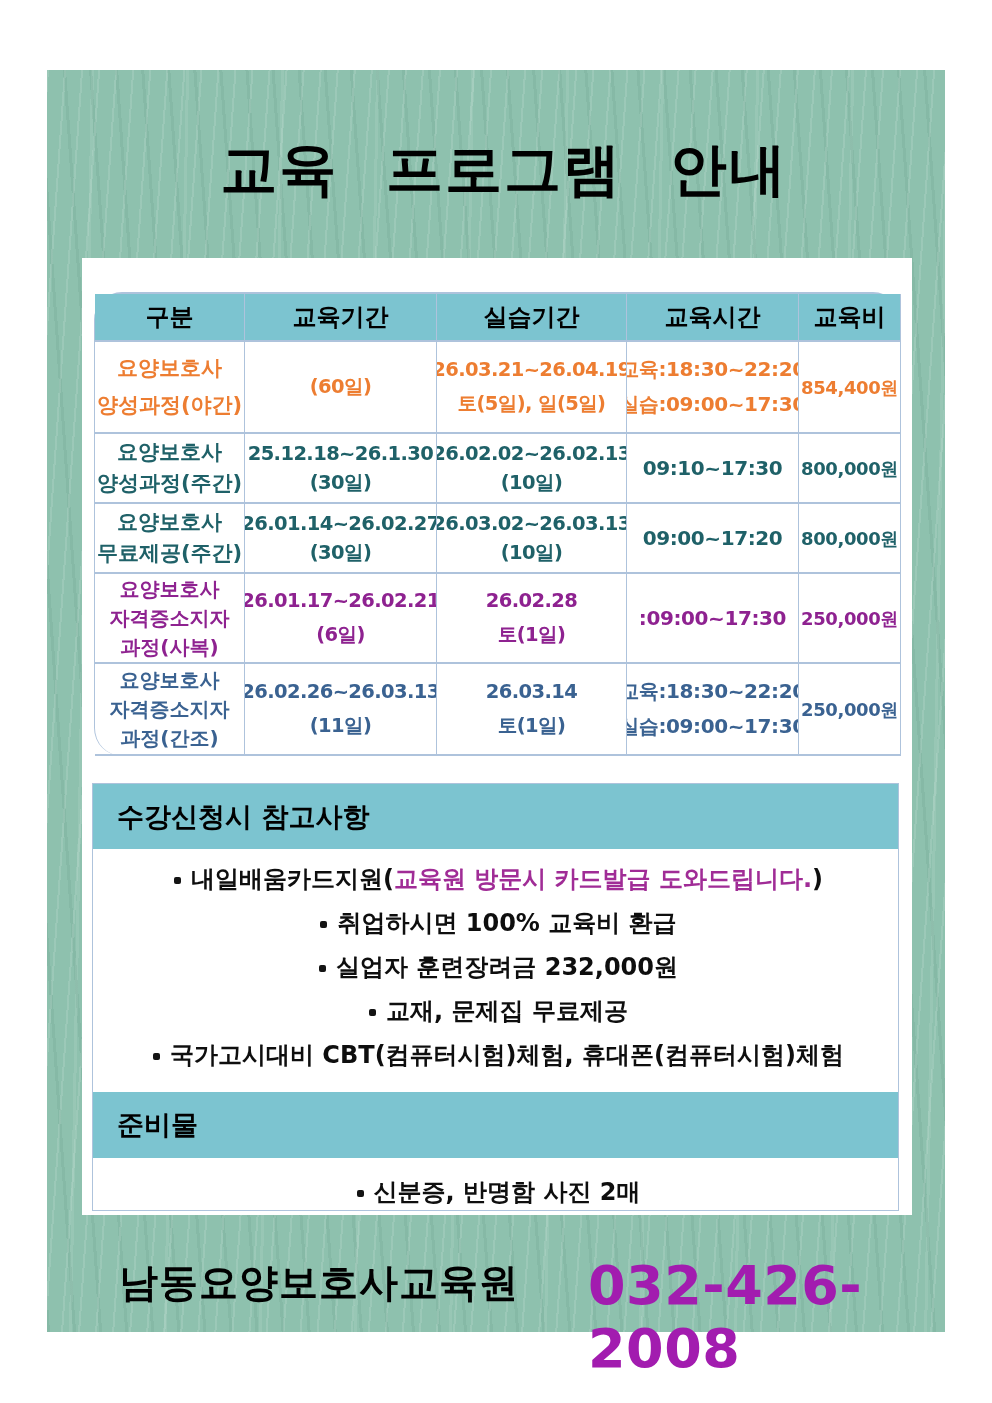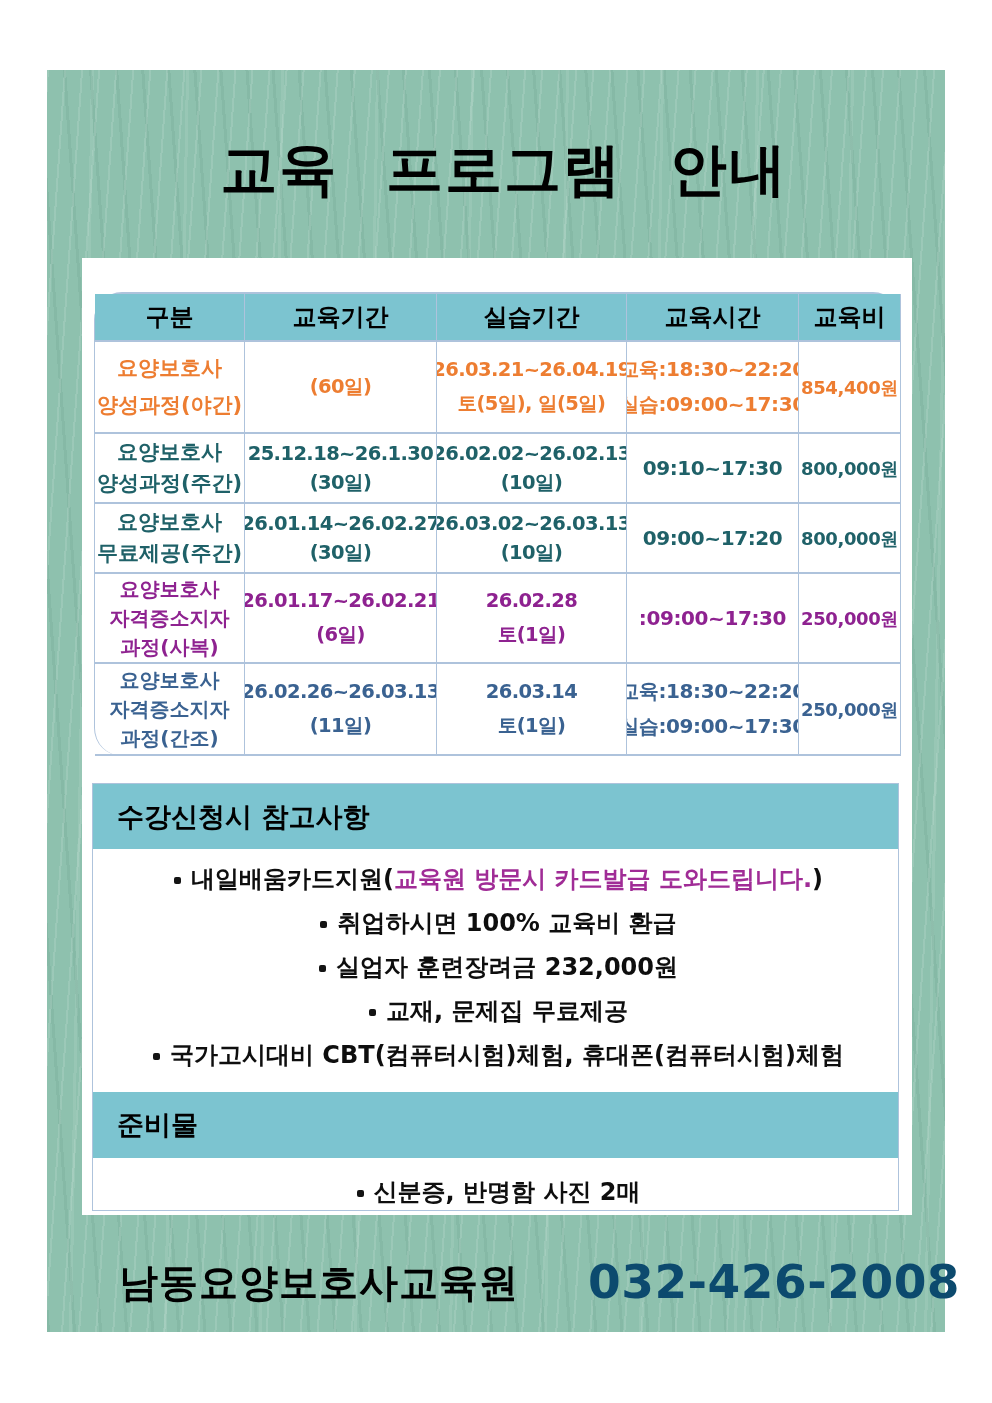--- a/index.html
+++ b/index.html
@@ -54,21 +54,21 @@
   .band2{height:66px;}
   .bullets{flex:0 0 243px;padding:8px 10px 0 16px;display:flex;flex-direction:column;}
   .bullets.supplies{flex:0 0 54px;padding-top:12px;}
   .bullet-line{height:44px;display:flex;align-items:center;gap:10px;
     font-size:24px;font-weight:bold;color:var(--ink);white-space:nowrap;justify-content:center;}
   .dot{width:7px;height:7px;background:#141414;border-radius:2px;flex:0 0 auto;margin-top:2px;}
   .hl{color:var(--note_purple);}
 
   
   .footer-org{left:110px;top:1256px;font-size:39px;font-weight:bold;color:#000;letter-spacing:1px;margin-left:9px;}
-  .footer-phone{left:588px;top:1254px;font-size:47px;font-weight:bold;color:#0c4a6e;letter-spacing:0.5px;}
+  .footer-phone{left:588px;top:1254px;font-size:54px;font-weight:bold;color:#a21caf;letter-spacing:0.5px;}
 </style>
 </head>
 <body>
 
 <div class="abs green-panel"></div>
 
 <h1 class="abs title">교육 프로그램 안내</h1>
 
 <div class="abs white-panel"></div>
 

